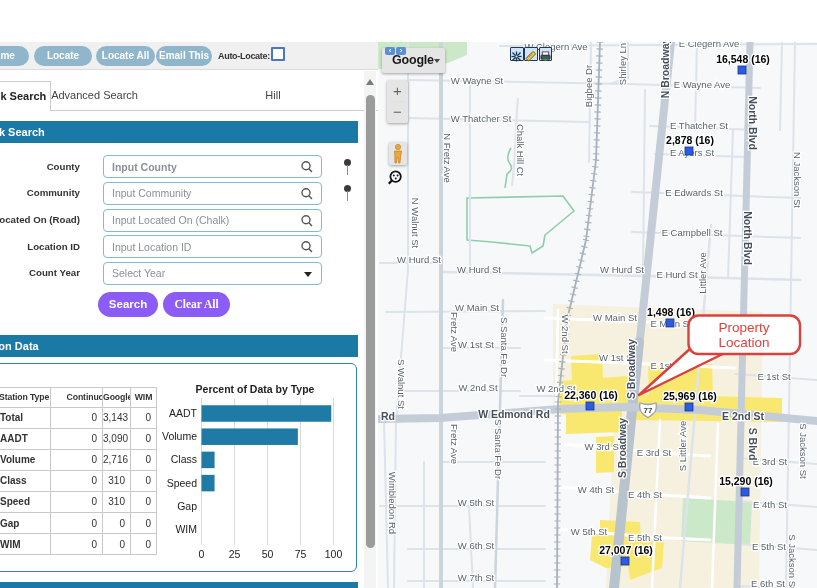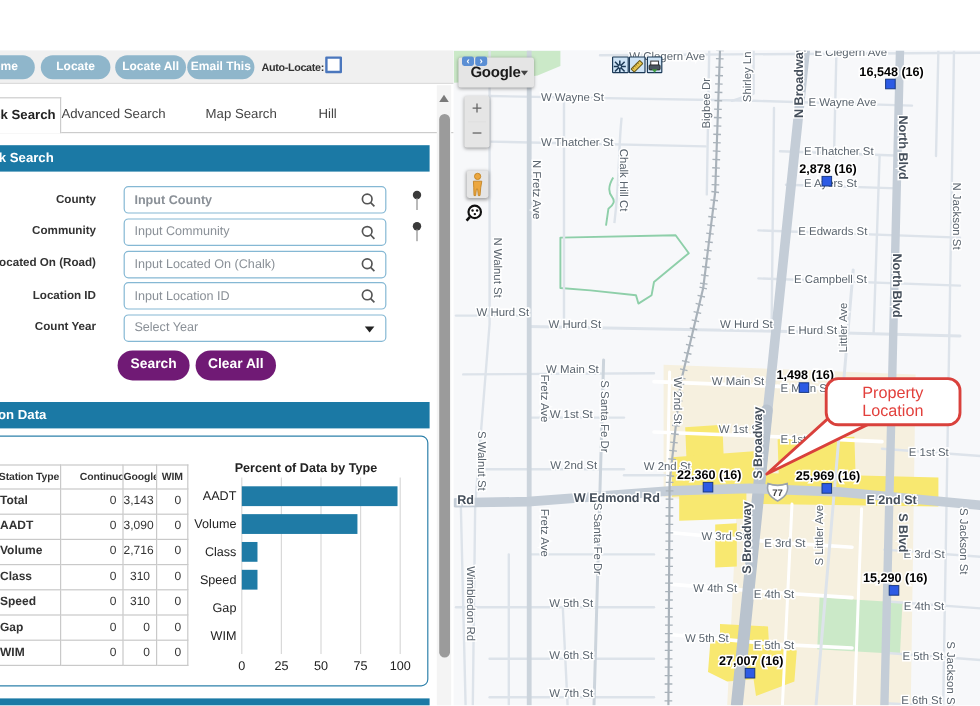--- a/index.html
+++ b/index.html
@@ -52,24 +52,24 @@
     font-weight:bold;color:#333;}
   .finput{position:absolute;left:103px;width:219px;height:23px;border:1.5px solid #85b8d4;
     border-radius:4px;background:#fff;}
   .finput .ph{position:absolute;left:8px;top:4.5px;font-size:10.5px;color:#8a9097;}
   .finput svg.mag{position:absolute;right:7px;top:4px;}
   .finput .caret{position:absolute;right:9px;top:9px;width:0;height:0;
     border-left:4px solid transparent;border-right:4px solid transparent;border-top:5px solid #222;}
   .pin{position:absolute;left:344px;width:8px;height:18px;}
   .pin .dot{position:absolute;left:0;top:0;width:7px;height:7px;border-radius:50%;background:#3a3a3a;}
   .pin .stem{position:absolute;left:2.6px;top:6px;width:1.6px;height:10px;background:#8d8d8d;}
-  .btn{position:absolute;height:25px;border-radius:12.5px;background:#701a75;color:#fff;
+  .btn{position:absolute;height:25px;border-radius:12.5px;background:#8b5cf6;color:#fff;
     font-size:11.5px;font-weight:bold;text-align:center;line-height:25px;}
   .btn.search{left:98px;top:292px;width:60px;}
-  .btn.clear{left:163px;top:292px;width:67px;}
+  .btn.clear{left:163px;top:292px;width:67px;font-family:Liberation Serif, serif;}
 
   
   .sd-panel{position:absolute;left:-20px;top:363px;width:377px;height:209px;
     border:1.5px solid #2e81ab;border-radius:6px;background:#fff;}
   table.sd{position:absolute;left:-8px;top:387px;width:164px;border-collapse:collapse;table-layout:fixed;
     font-size:10px;color:#333;background:#fff;}
   table.sd th,table.sd td{border:1px solid #c9c9c9;padding:0;height:21.1px;overflow:hidden;
     white-space:nowrap;}
   table.sd th{font-size:8.7px;letter-spacing:-.1px;font-weight:bold;text-align:center;height:19.5px;}
   table.sd th:first-child{text-align:left;padding-left:6px;}
@@ -113,21 +113,20 @@
     <div class="pill" style="left:96px;width:59px;">Locate All</div>
     <div class="pill" style="left:156px;width:56px;">Email This</div>
     <div class="autoloc-label">Auto-Locate:</div>
     <div class="autoloc-box"></div>
   </div>
 
   <div class="tabstrip">
     <div class="rule"></div>
     <div class="tab-active">Quick Search</div>
     <div class="tab tab2">Advanced Search</div>
-    <div class="tab tab3">Map Search</div>
     <div class="tab tab4">Hill</div>
   </div>
 
   <div class="secbar qs">Quick Search</div>
 
   <div id="form-area">
       <div class="flabel" style="top: 160.5px;">County</div>
       <div class="finput" style="top: 155px; font-weight: bold;">
         <span class="ph">Input County</span>
         <svg class="mag" width="14" height="14" viewBox="0 0 14 14">

